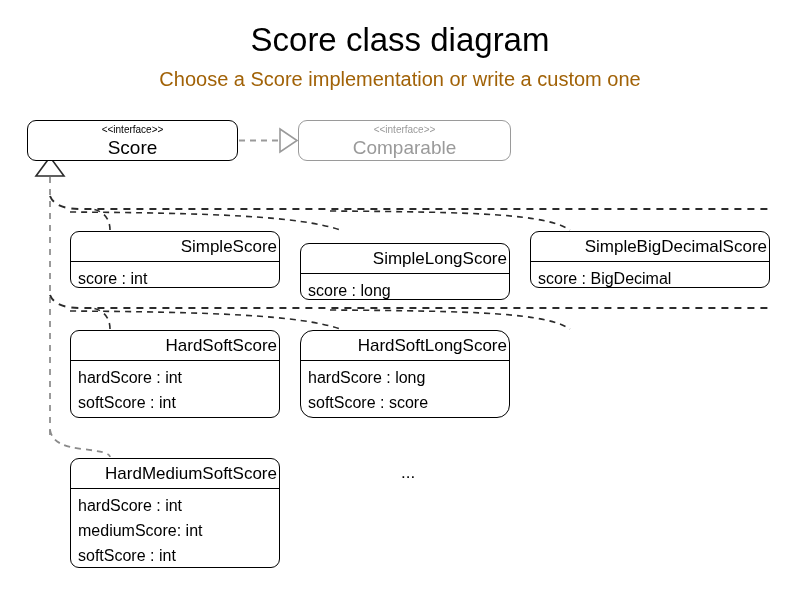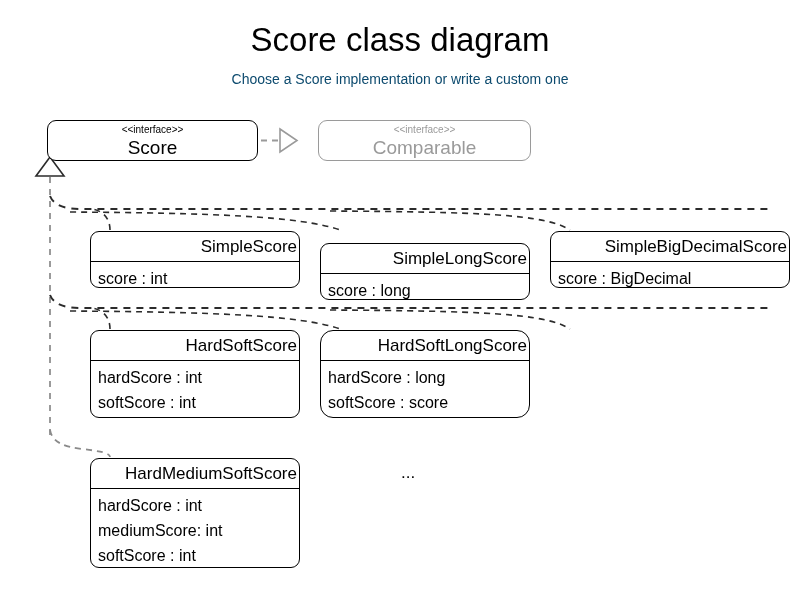--- a/index.html
+++ b/index.html
@@ -36,44 +36,43 @@
     line-height: 40px;
     letter-spacing: 0px;
     color: #000;
   }
   .page-subtitle {
     position: absolute;
     left: 0;
     top: 69px;
     width: 800px;
     text-align: center;
-    font-size: 14px;
+    font-size: 20px;
     font-weight: normal;
     line-height: 20px;
-    color: #0c4a6e;
+    color: #a16207;
   }
 
   
   .edges {
     position: absolute;
     left: 0; top: 0;
     width: 800px;
     height: 600px;
     pointer-events: none;
   }
 
   
   .uml-box {
     position: absolute;
     box-sizing: border-box;
     border: 1px solid #000000;
     border-radius: 9px;
     background: #ffffff;
     overflow: hidden;
-    margin-left: 20px;
   }
   .uml-box .box-header {
     text-align: right;
     font-size: 17px;
     line-height: 1.15;
     padding: 5px 2px 4px 2px;
     color: #000;
     white-space: nowrap;
   }
   .uml-box .divider {

